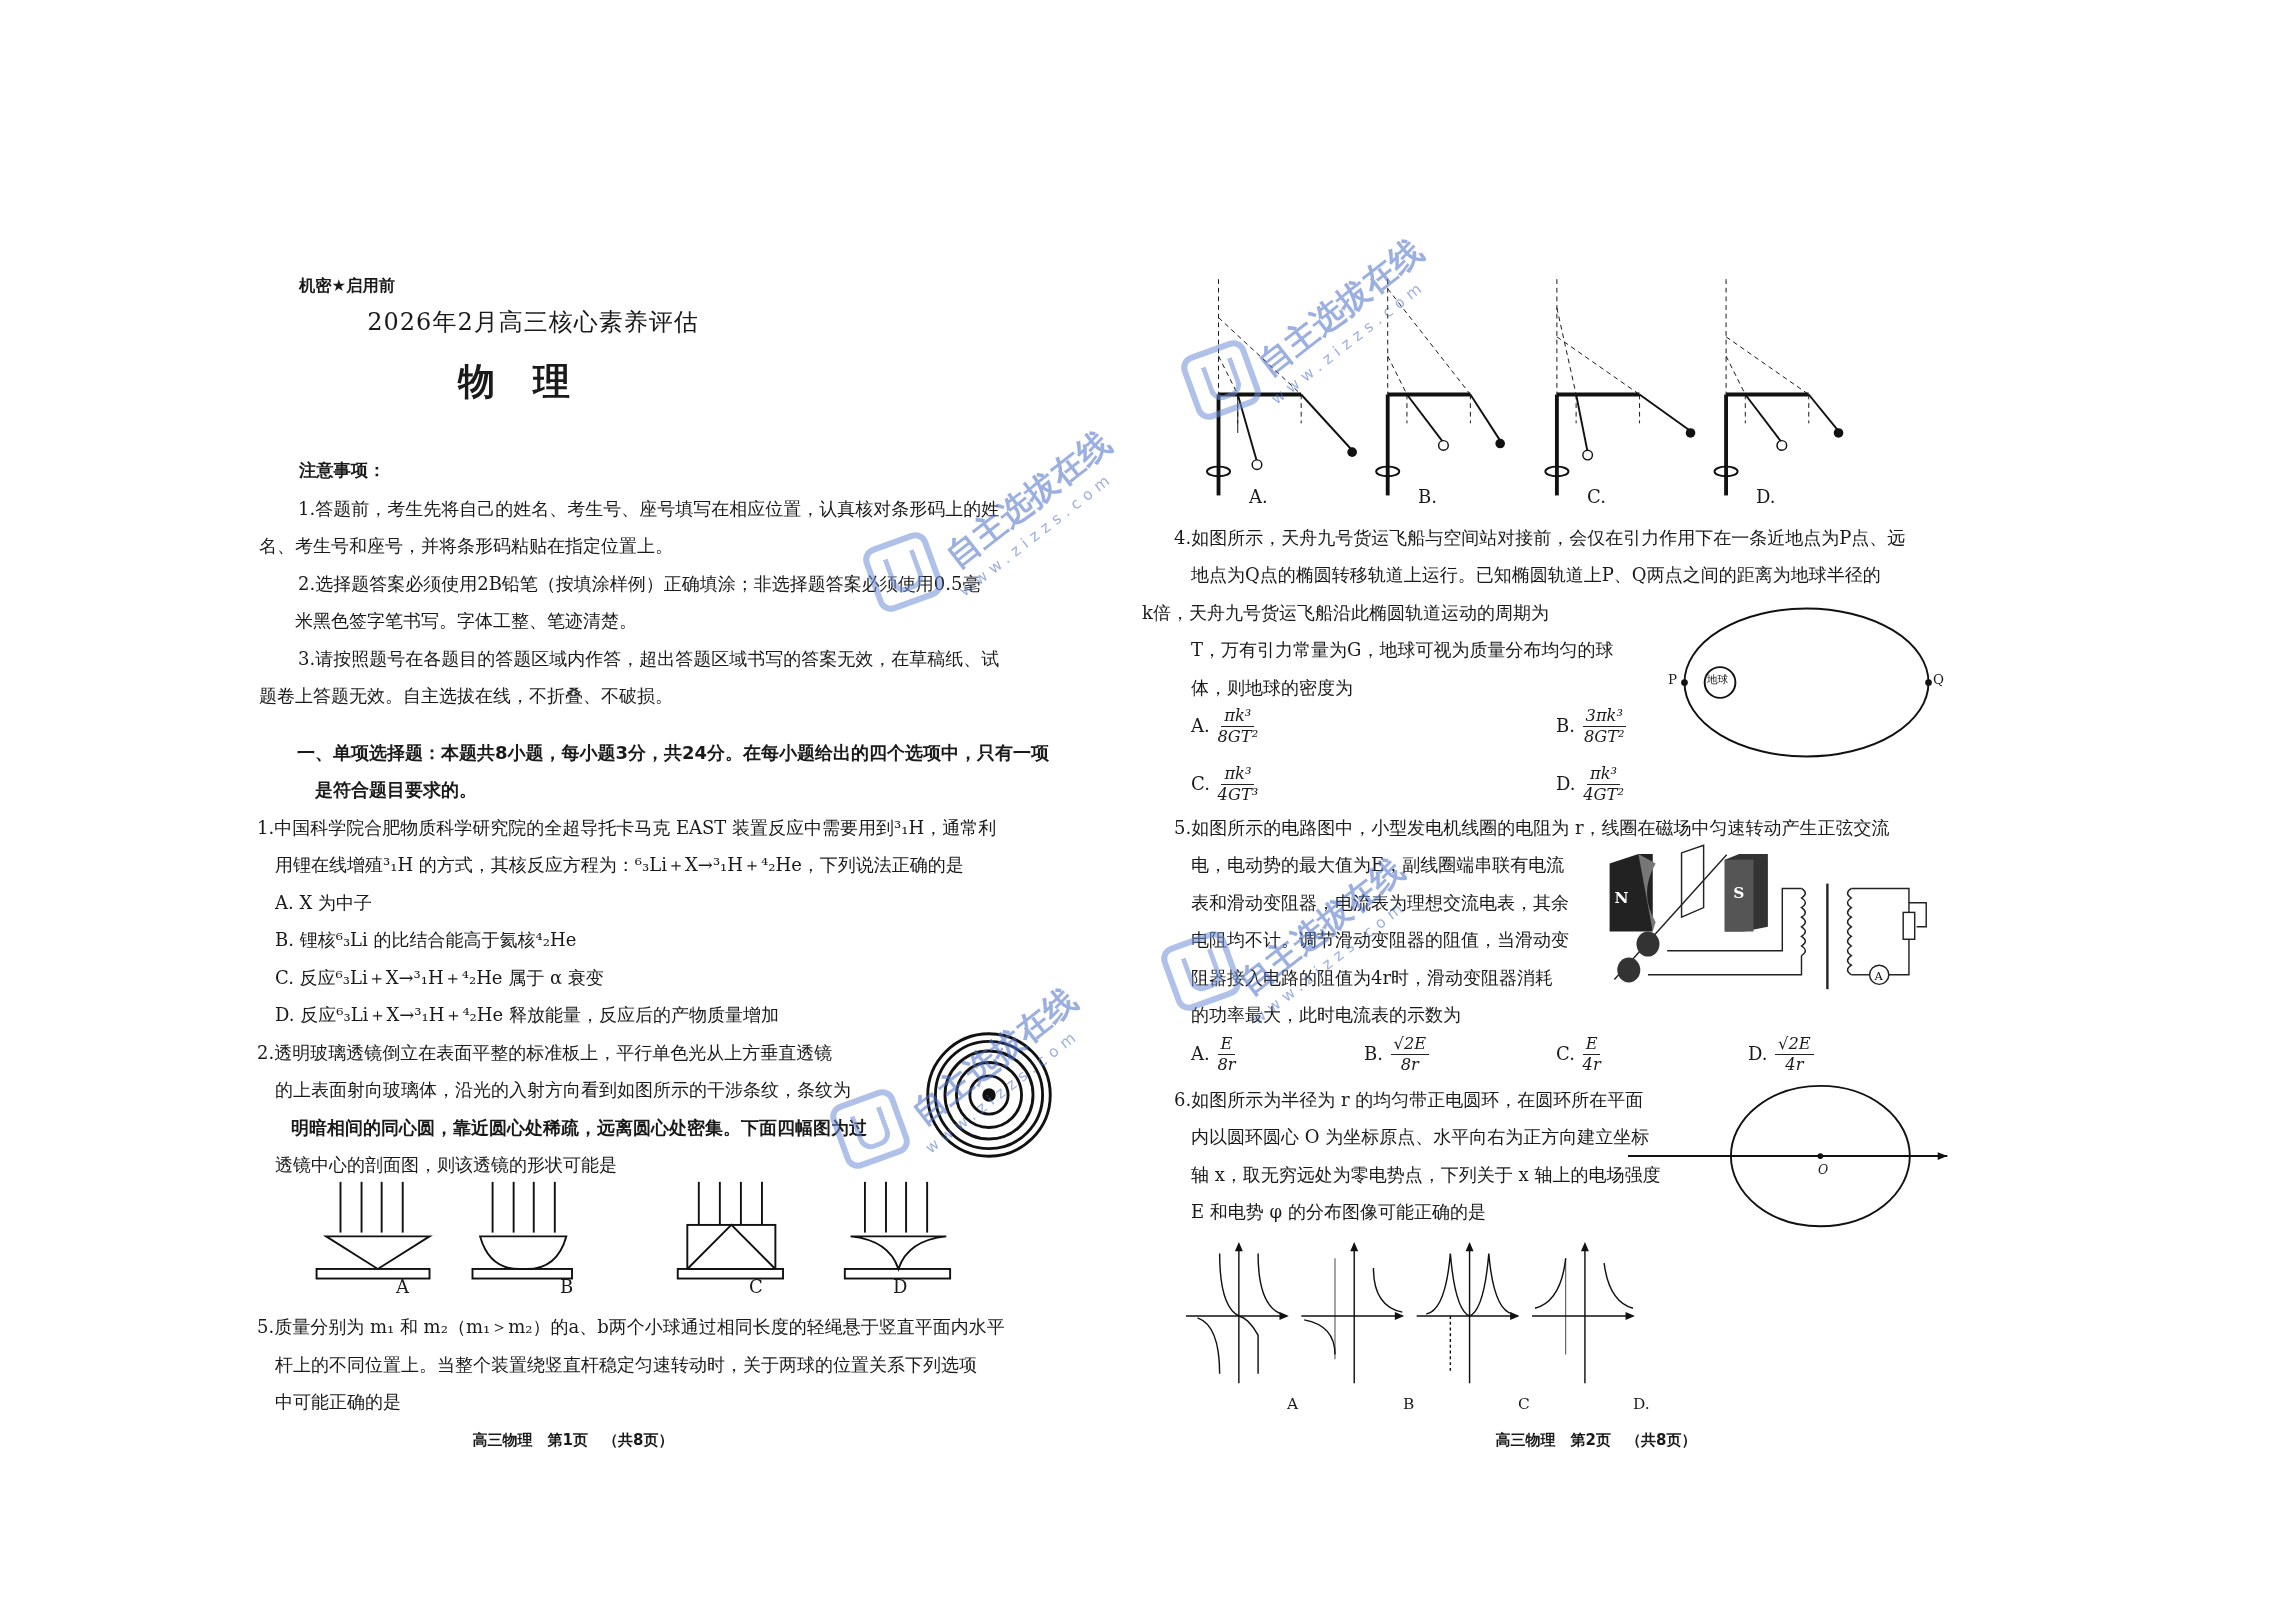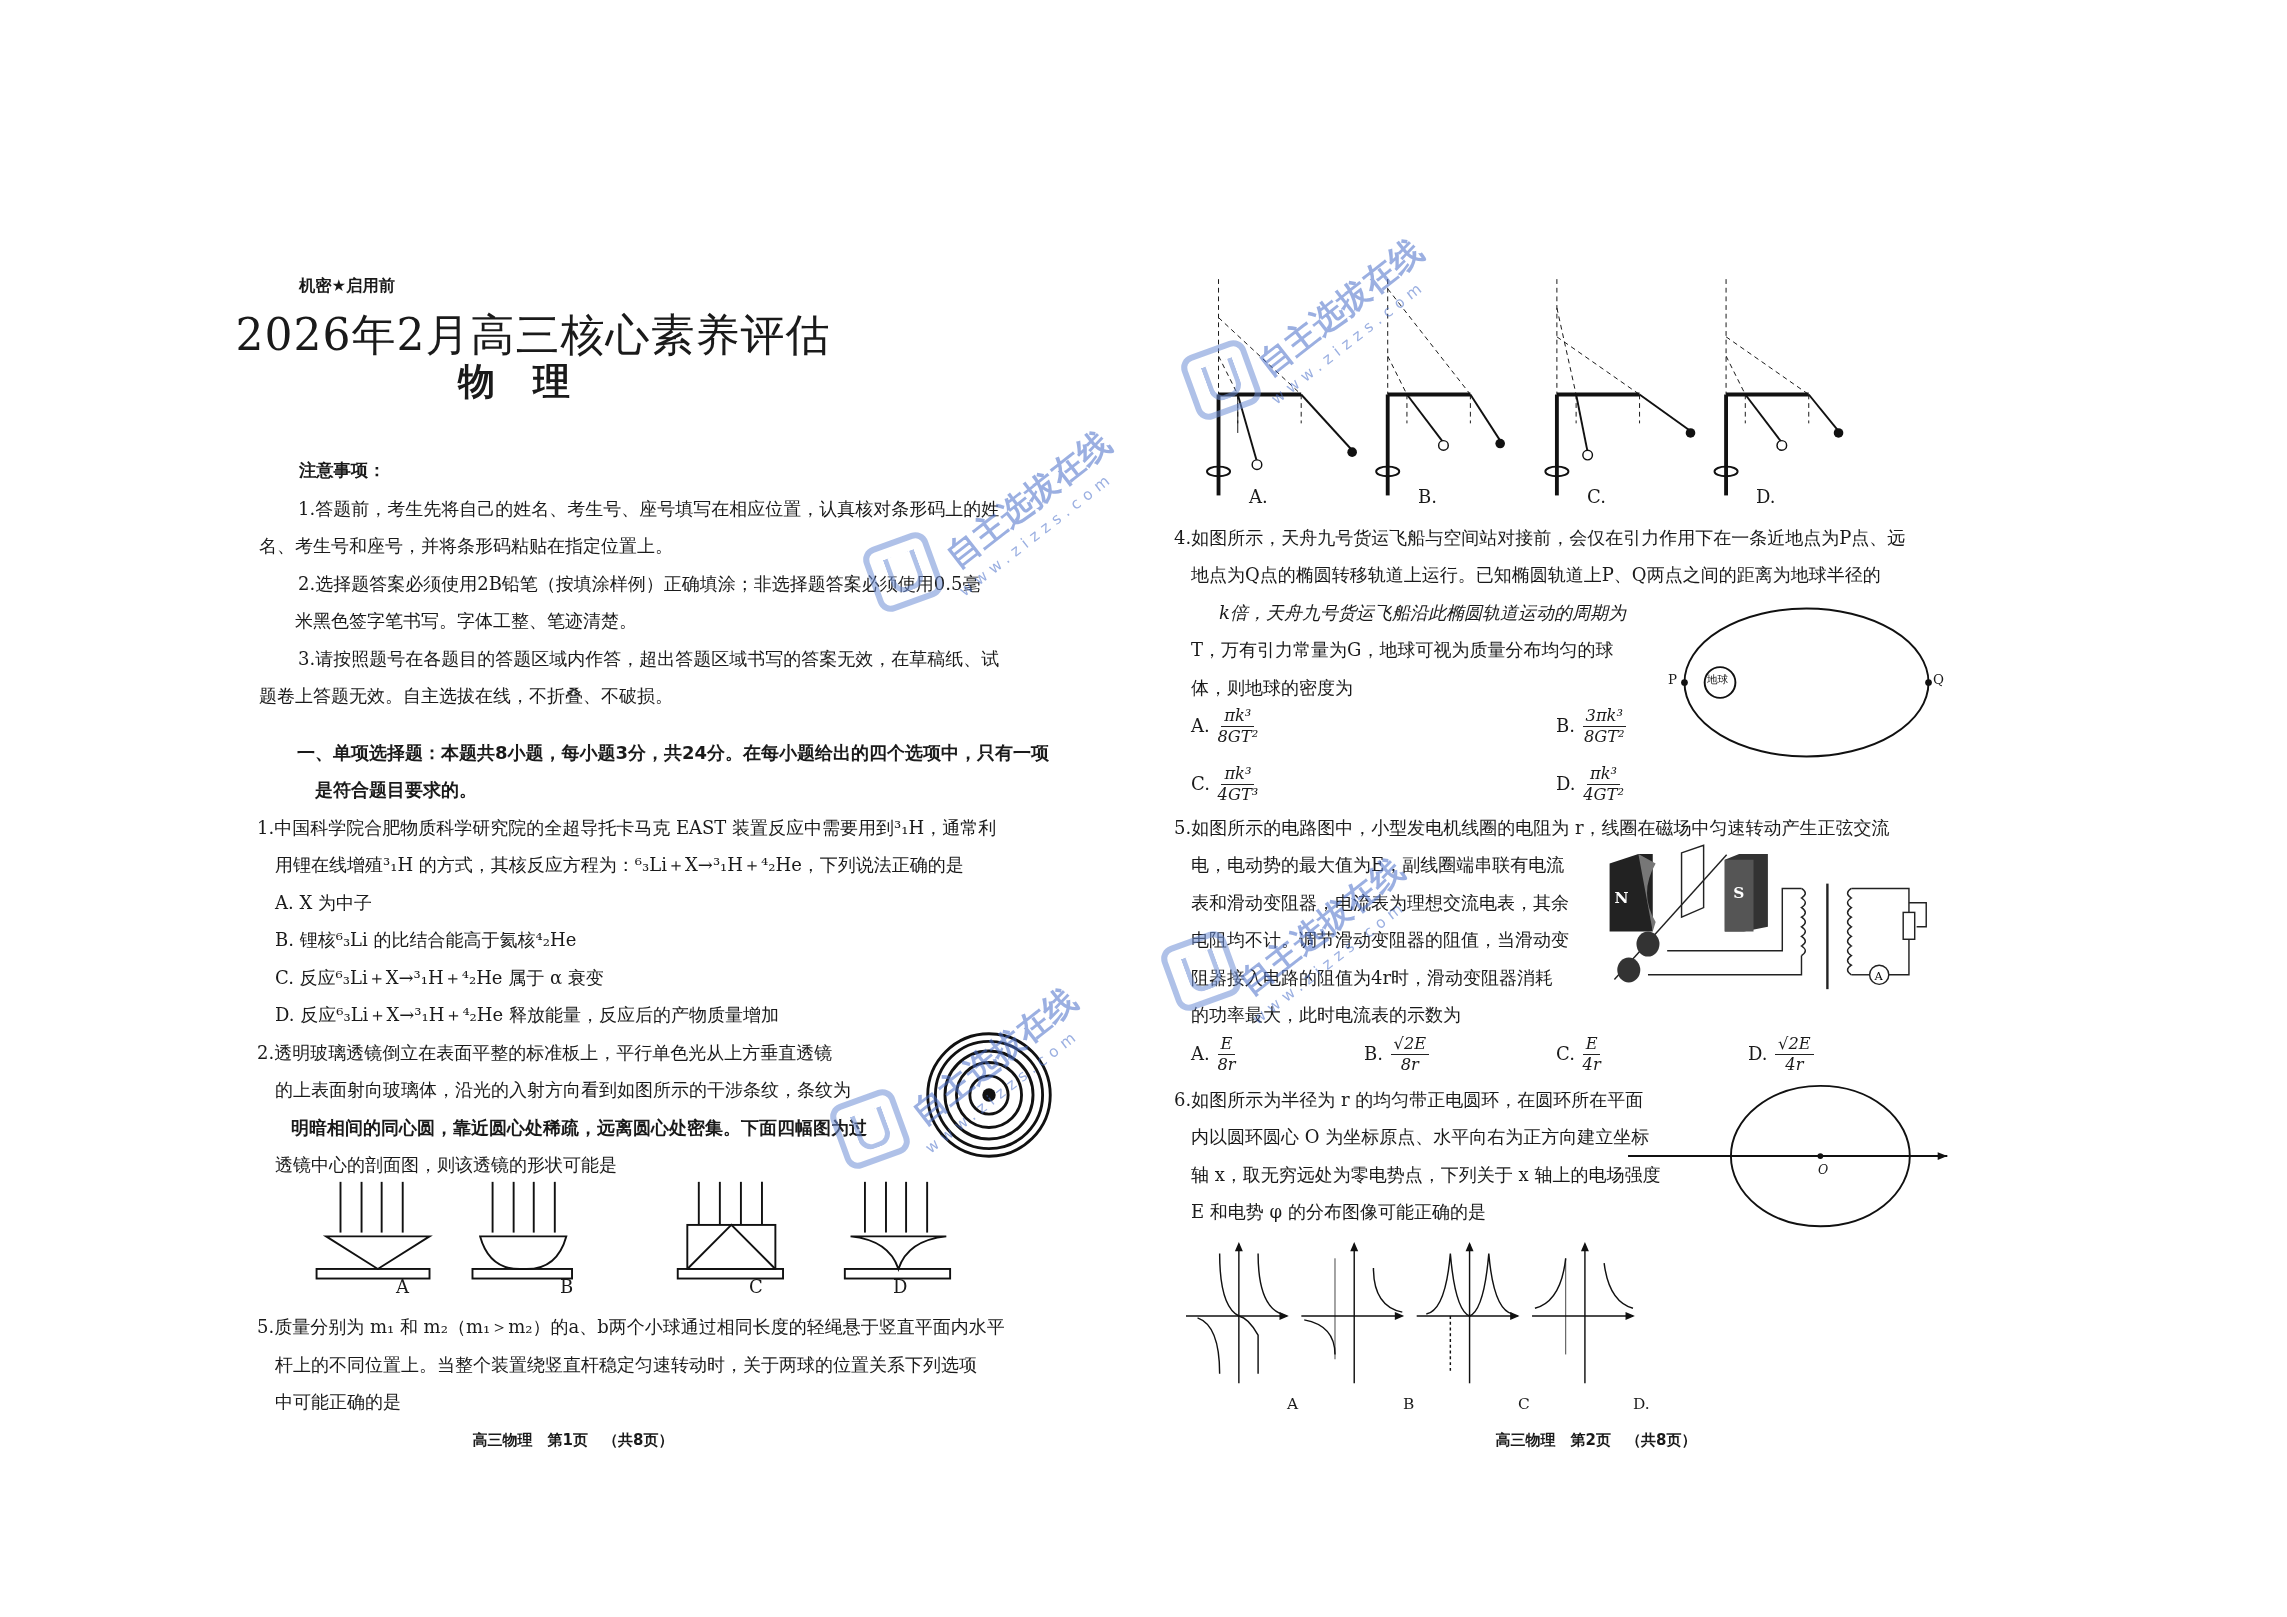--- a/index.html
+++ b/index.html
@@ -2,21 +2,21 @@
 <html><head>
 <meta charset="utf-8">
 <style>
   html,body{margin:0;padding:0;background:#fff;}
   body{width:2287px;height:1618px;position:relative;overflow:hidden;color:#1a1a1a;
        font-family:"DejaVu Serif","Liberation Serif",serif;}
   .abs{position:absolute;}
   .t{font-size:18px;line-height:37px;white-space:nowrap;}
   .b{font-family:"DejaVu Sans","Liberation Sans",sans-serif;font-weight:bold;margin-left:40px;}
   .secret{left:259px;top:267px;font-size:16.3px;}
-  .title{left:0;width:1066px;top:306px;text-align:center;font-size:44px;letter-spacing:1px;}
+  .title{left:0;width:1066px;top:306px;text-align:center;font-size:24px;letter-spacing:1px;}
   .subject{left:0;width:1066px;top:357px;text-align:center;font-size:37px;letter-spacing:38px;font-weight:bold;}
   .notice-h{left:259px;top:452px;font-size:17.3px;}
   .frac{display:inline-flex;flex-direction:column;align-items:center;vertical-align:middle;font-style:italic;font-size:16.3px;line-height:20px;margin-left:7.7px;}
   .frac .num{border-bottom:1.4px solid #222;padding:0 2.9px;}
   .footer{font-size:15px;}
   .wm{color:#4a6fc9;opacity:.55;font-family:"DejaVu Sans",sans-serif;}
   .wm-big{font-size:33px;font-weight:bold;transform:rotate(-38deg);transform-origin:left top;}
   .wm-url{font-size:15.4px;letter-spacing:5.8px;transform:rotate(-38deg);transform-origin:left top;}
   .wm-logo{width:56px;height:56px;border:6.7px solid #6f8fd6;border-radius:13.4px;opacity:.55;transform:rotate(-20deg);}
   .wm-logo::after{content:"";position:absolute;left:13.4px;top:9.6px;width:23px;height:33px;border:5.8px solid #6f8fd6;border-top:none;border-radius:0 0 13.4px 13.4px;}
@@ -191,21 +191,21 @@
         <circle cx="624" cy="173" r="5"></circle>
       </g>
   </svg>
   <div class="abs t" style="left:1249px;top:478px;">A.</div>
   <div class="abs t" style="left:1418px;top:478px;">B.</div>
   <div class="abs t" style="left:1587px;top:478px;">C.</div>
   <div class="abs t" style="left:1756px;top:478px;">D.</div>
 
   <div class="abs t" style="left:1174px;top:519px;">4.如图所示，天舟九号货运飞船与空间站对接前，会仅在引力作用下在一条近地点为P点、远</div>
   <div class="abs t" style="left:1191px;top:556px;">地点为Q点的椭圆转移轨道上运行。已知椭圆轨道上P、Q两点之间的距离为地球半径的</div>
-  <div class="abs t" style="left:1219px;top:594px;font-style:italic;">k倍，天舟九号货运飞船沿此椭圆轨道运动的周期为</div>
+  <div class="abs t" style="left:1142px;top:594px;">k倍，天舟九号货运飞船沿此椭圆轨道运动的周期为</div>
   <div class="abs t" style="left:1191px;top:631px;">T，万有引力常量为G，地球可视为质量分布均匀的球</div>
   <div class="abs t" style="left:1191px;top:669px;">体，则地球的密度为</div>
 
   <div class="abs t" style="left:1191px;top:706px;">
     <span>A.</span><span class="frac">
         <span class="num">πk³</span>
         <span>8GT²</span>
       </span>
   </div>
   <div class="abs t" style="left:1556px;top:706px;">

